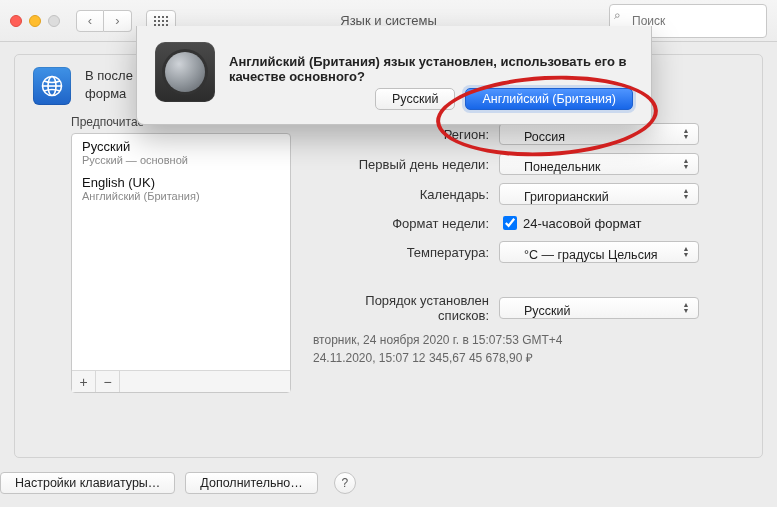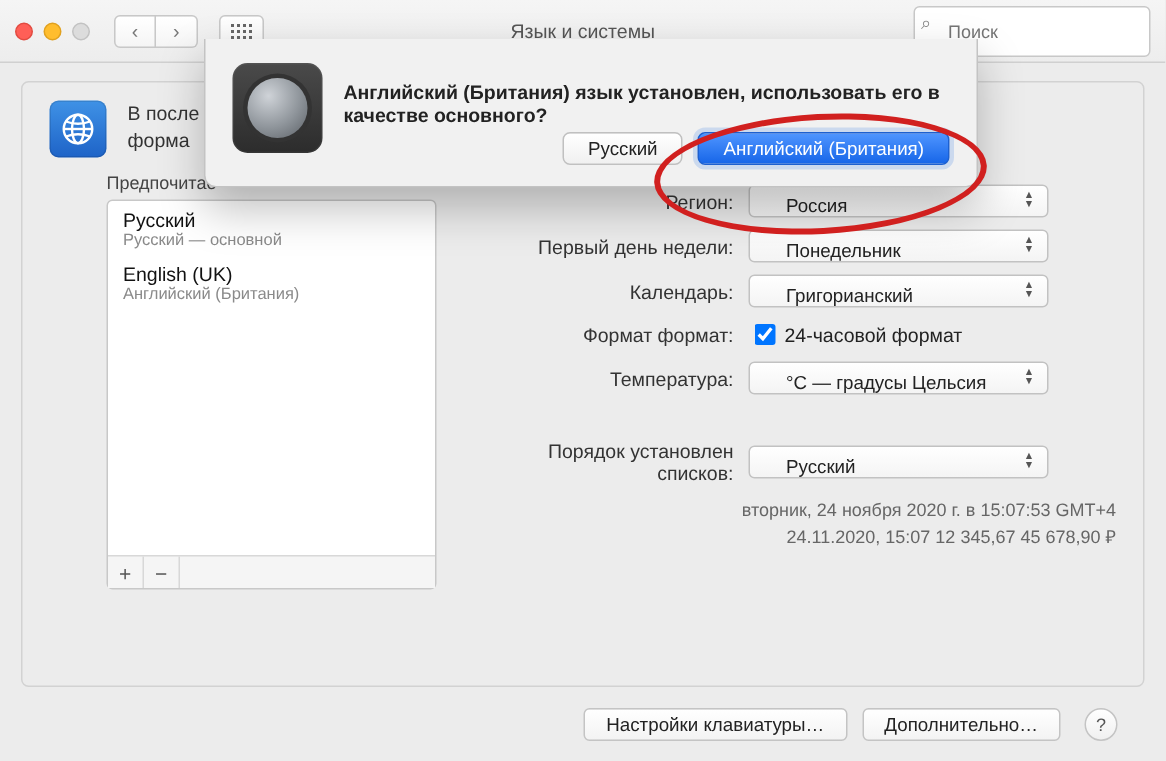--- a/index.html
+++ b/index.html
@@ -149,27 +149,27 @@
   }
   .selbox .arr{
     position:absolute;right:4px;top:0;bottom:0;width:16px;
     display:flex;flex-direction:column;align-items:center;justify-content:center;
     font-size:7px;color:#555;line-height:6px;
   }
   .chk{width:14px;height:14px;margin-right:6px;}
 
   .rightcol .spacer{height:22px;}
   .sample{
-    text-align:right;font-size:12px;color:#666;
+    text-align:left;font-size:12px;color:#666;
     margin-top:6px;line-height:1.5;
   }
 
   .bottombar{
-    display:flex;justify-content:flex-end;gap:10px;
-    padding: 4px 32px 0 0;
+    display:flex;gap:10px;
+    padding: 4px 13px 0 0;
     align-items:center;
   }
   .macbtn{
     height:22px;padding:0 14px;
     border:1px solid #c4c4c4;border-radius:4px;
     background:linear-gradient(#ffffff,#f3f3f3);
     font-size:12.5px;color:#222;
     display:inline-flex;align-items:center;
   }
   .helpbtn{
@@ -340,21 +340,21 @@
         <div class="flabel">Календарь:</div>
         <div class="selbox">
           <span>Григорианский</span>
           <span class="arr">
               <span>▲</span>
               <span>▼</span>
             </span>
         </div>
       </div>
       <div class="frow">
-        <div class="flabel">Формат формат:</div>
+        <div class="flabel">Формат недели:</div>
         <input type="checkbox" class="chk" checked="" style="">
         <span>24-часовой формат</span>
       </div>
       <div class="frow">
         <div class="flabel">Температура:</div>
         <div class="selbox">
           <span>°C — градусы Цельсия</span>
           <span class="arr">
               <span>▲</span>
               <span>▼</span>

